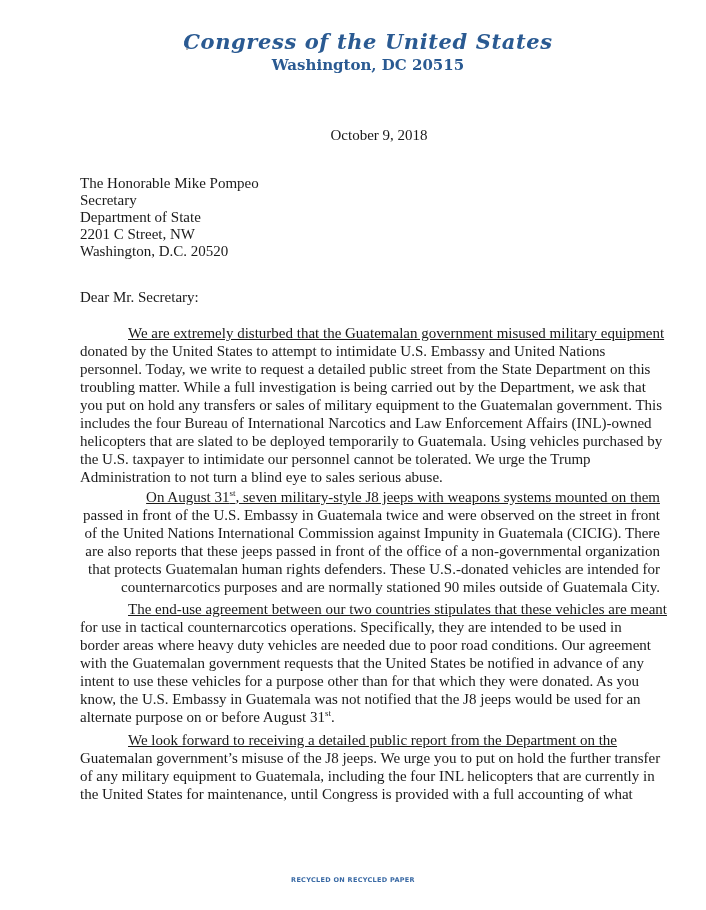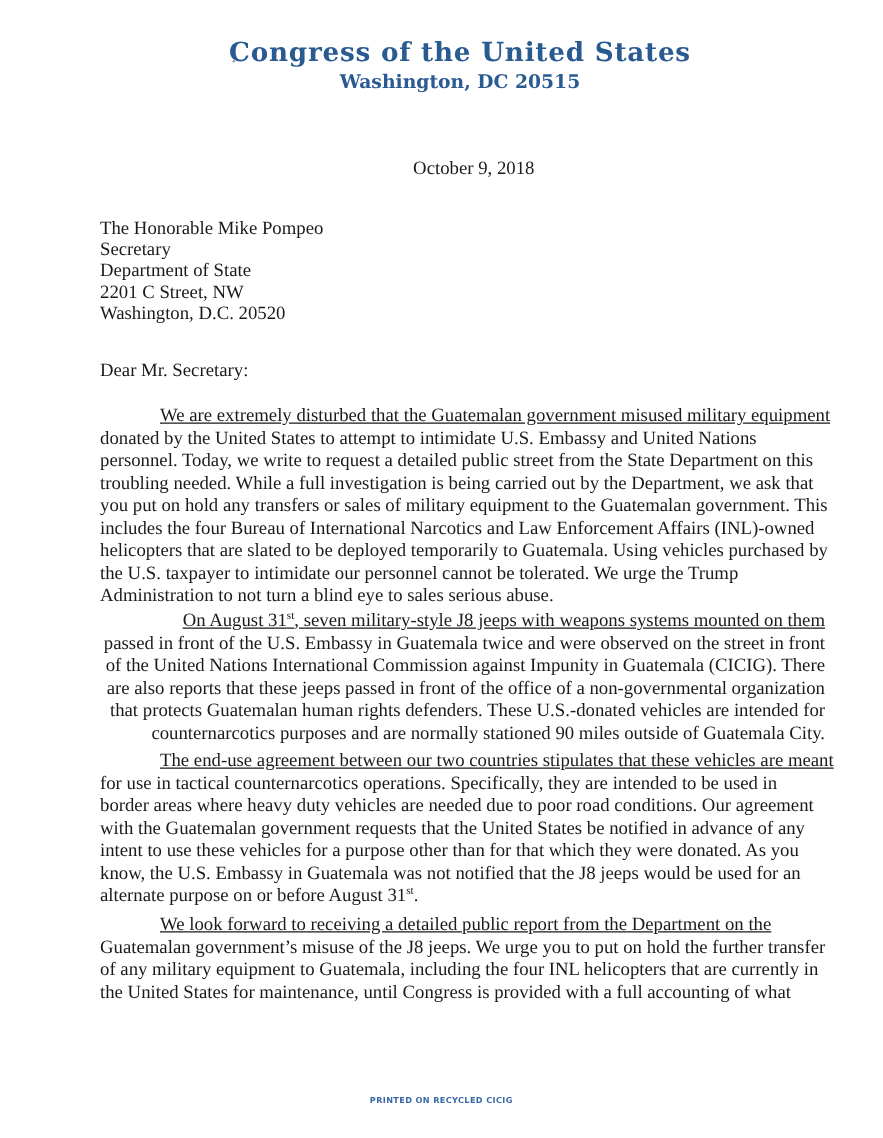--- a/index.html
+++ b/index.html
@@ -6,20 +6,21 @@
     body {
       width: 706px; height: 910px; position: relative; overflow: hidden;
       font-family: "Liberation Serif", "DejaVu Serif", serif;
       color: #1a1a1a;
     }
     .letterhead { position: absolute; left: 0; top: 30px; width: 706px; text-align: center; color: #2a5a92; }
     .lh-title {
       font-family: "DejaVu Serif", "Liberation Serif", serif;
       font-weight: bold; font-size: 21px; letter-spacing: 0.6px; line-height: 24px;
       margin-left: 30px;
+      font-style: italic;
     }
     .lh-sub {
       font-family: "DejaVu Serif", "Liberation Serif", serif;
       font-weight: bold; font-size: 15px; line-height: 20px; margin-left: 30px; margin-top: 1px;
     }
     .date { position: absolute; left: 0; width: 706px; top: 127px; text-align: center; font-size: 15px; margin-left: 26px; }
     .address { position: absolute; left: 80px; top: 175px; font-size: 15px; line-height: 17px; }
     .salutation { position: absolute; left: 80px; top: 289px; font-size: 15px; }
     .para { position: absolute; left: 80px; width: 580px; font-size: 15px; line-height: 18px; text-indent: 48px; }
     .p1 { top: 324px; }
@@ -55,21 +56,21 @@
   <div>2201 C Street, NW</div>
   <div>Washington, D.C. 20520</div>
 </div>
 
 <div class="salutation">Dear Mr. Secretary:</div>
 
 <div class="para p1">
   <span class="l first">We are extremely disturbed that the Guatemalan government misused military equipment</span>
   <span class="l">donated by the United States to attempt to intimidate U.S. Embassy and United Nations</span>
   <span class="l">personnel. Today, we write to request a detailed public street from the State Department on this</span>
-  <span class="l">troubling needed. While a full investigation is being carried out by the Department, we ask that</span>
+  <span class="l">troubling matter. While a full investigation is being carried out by the Department, we ask that</span>
   <span class="l">you put on hold any transfers or sales of military equipment to the Guatemalan government. This</span>
   <span class="l">includes the four Bureau of International Narcotics and Law Enforcement Affairs (INL)-owned</span>
   <span class="l">helicopters that are slated to be deployed temporarily to Guatemala. Using vehicles purchased by</span>
   <span class="l">the U.S. taxpayer to intimidate our personnel cannot be tolerated. We urge the Trump</span>
   <span class="l">Administration to not turn a blind eye to sales serious abuse.</span>
 </div>
 
 <div class="para p2">
   <span class="l first"><span>On August 31</span><sup>st</sup><span>, seven military-style J8 jeeps with weapons systems mounted on them</span></span>
   <span class="l">passed in front of the U.S. Embassy in Guatemala twice and were observed on the street in front</span>
@@ -89,13 +90,13 @@
   <span class="l"><span>alternate purpose on or before August 31</span><sup>st</sup><span>.</span></span>
 </div>
 
 <div class="para p4">
   <span class="l first">We look forward to receiving a detailed public report from the Department on the</span>
   <span class="l">Guatemalan government’s misuse of the J8 jeeps. We urge you to put on hold the further transfer</span>
   <span class="l">of any military equipment to Guatemala, including the four INL helicopters that are currently in</span>
   <span class="l">the United States for maintenance, until Congress is provided with a full accounting of what</span>
 </div>
 
-<div class="footer">PRINTED ON RECYCLED CICIG</div>
+<div class="footer">RECYCLED ON RECYCLED PAPER</div>
 
 </body></html>

